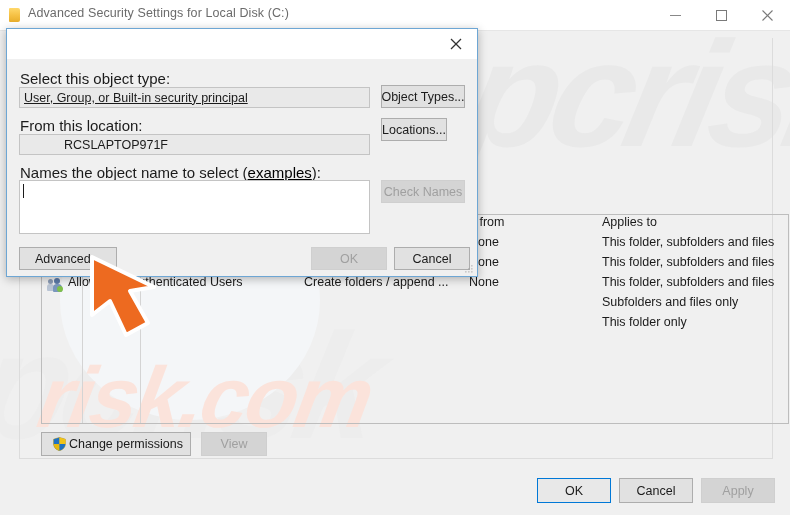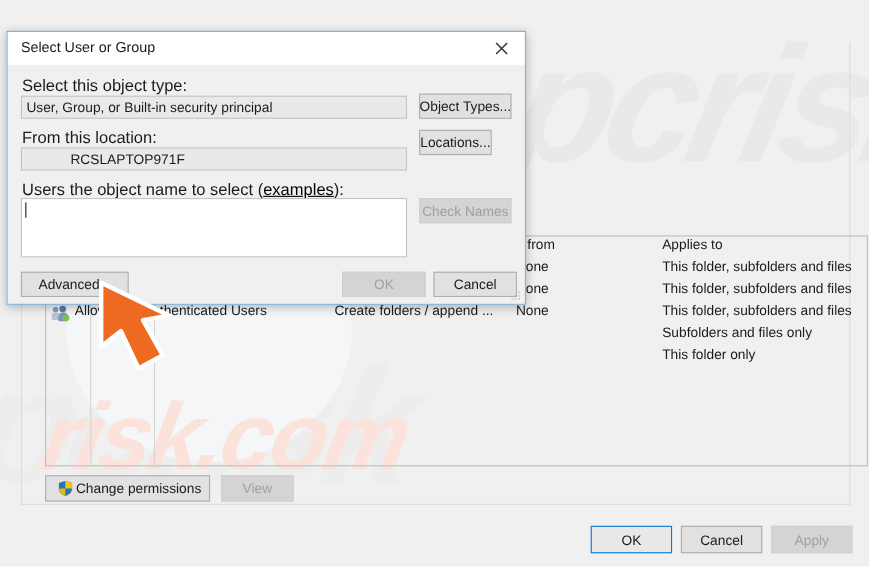--- a/index.html
+++ b/index.html
@@ -257,21 +257,21 @@
     background: #e9e9e9;
     border: 1px solid #c4c4c4;
     font-family: "Liberation Sans", sans-serif;
     font-size: 12.5px;
     color: #1b1b1b;
     padding: 0 4px;
     box-sizing: border-box;
     display: flex;
     align-items: center;
   }
-  #in-objtype { left: 12px; top: 28px; width: 351px; height: 21px; }
+  #in-objtype { left: 12px; top: 28px; width: 351px; height: 21px; text-decoration: underline; }
   #in-loc     { left: 12px; top: 75px; width: 351px; height: 21px; padding-left: 44px; }
   #lbl-objtype{ left: 13px; top: 11px; }
   #lbl-loc    { left: 13px; top: 58px; }
   #lbl-enter  { left: 13px; top: 105px; }
   #lnk-examples { color: #000000; text-decoration: underline; }
   #in-name {
     position: absolute;
     left: 12px; top: 121px;
     width: 351px; height: 54px;
     background: #ffffff;
@@ -310,20 +310,41 @@
 
 <div id="screen">
 
   <div id="mainwin">
 
     <div class="wm wm-grey">pcrisk</div>
     <div class="wm wm-grey2">pcrisk</div>
     <div class="wm-circ" style="left:60px;top:180px;width:260px;height:240px;"></div>
     <div class="wm wm-pink">risk.com</div>
 
+    <div id="titlebar">
+      <div id="title-icon"></div>
+      <div id="title-text">Advanced Security Settings for Local Disk (C:)</div>
+
+      <div class="wbtn" id="btn-min">
+        <svg width="11" height="11" viewBox="0 0 11 11">
+            <line x1="0" y1="5.5" x2="11" y2="5.5" stroke="#888" stroke-width="1"></line>
+          </svg>
+      </div>
+      <div class="wbtn" id="btn-max">
+        <svg width="11" height="11" viewBox="0 0 11 11">
+            <rect x="0.5" y="0.5" width="10" height="10" fill="none" stroke="#7a7a7a" stroke-width="1"></rect>
+          </svg>
+      </div>
+      <div class="wbtn" id="btn-close">
+        <svg width="11" height="11" viewBox="0 0 11 11">
+            <line x1="0.5" y1="0.5" x2="10.5" y2="10.5" stroke="#7a7a7a" stroke-width="1.1"></line>
+            <line x1="10.5" y1="0.5" x2="0.5" y2="10.5" stroke="#7a7a7a" stroke-width="1.1"></line>
+          </svg>
+      </div>
+    </div>
 
     <div id="main-body">
       <div id="content-panel">
 
         <div id="desc-line">n entry, select the entry and click Edit (if available).</div>
 
         <div id="perm-list">
           <div class="vsep" style="left:40px;"></div>
           <div class="vsep" style="left:98px;"></div>
 
@@ -396,40 +417,39 @@
         <div class="btn focus" id="bb-ok">OK</div>
         <div class="btn" id="bb-cancel">Cancel</div>
         <div class="btn disabled" id="bb-apply">Apply</div>
       </div>
     </div>
   </div>
 
   <div id="dialog">
 
     <div id="dlg-title">
-      <div id="dlg-title-text">Select User or Group</div>
       <div id="dlg-close">
         <svg width="12" height="12" viewBox="0 0 12 12">
             <line x1="1" y1="1" x2="11" y2="11" stroke="#333" stroke-width="1.3"></line>
             <line x1="11" y1="1" x2="1" y2="11" stroke="#333" stroke-width="1.3"></line>
           </svg>
       </div>
     </div>
 
     <div id="dlg-body">
 
       <div class="lbl" id="lbl-objtype">Select this object type:</div>
       <div class="tinput" id="in-objtype">User, Group, or Built-in security principal</div>
       <div class="btn" id="btn-objtypes">Object Types...</div>
 
       <div class="lbl" id="lbl-loc">From this location:</div>
       <div class="tinput" id="in-loc">RCSLAPTOP971F</div>
       <div class="btn" id="btn-locations">Locations...</div>
 
-      <div class="lbl" id="lbl-enter"><span>Users the object name to select (</span><span id="lnk-examples">examples</span><span>):</span></div>
+      <div class="lbl" id="lbl-enter"><span>Names the object name to select (</span><span id="lnk-examples">examples</span><span>):</span></div>
 
       <div id="in-name">
         <div id="caret"></div>
       </div>
       <div class="btn disabled" id="btn-checknames">Check Names</div>
 
       <div class="btn" id="btn-advanced">Advanced...</div>
       <div class="btn disabled" id="btn-dlg-ok">OK</div>
       <div class="btn" id="btn-dlg-cancel">Cancel</div>
 

